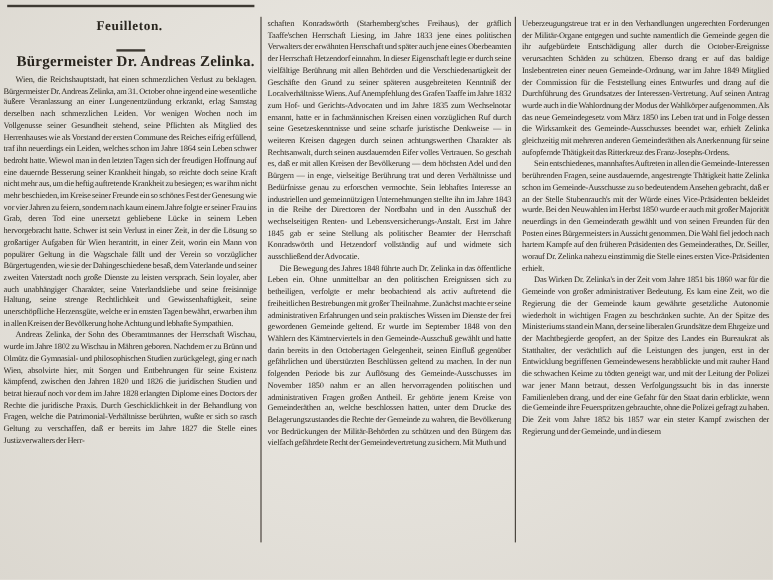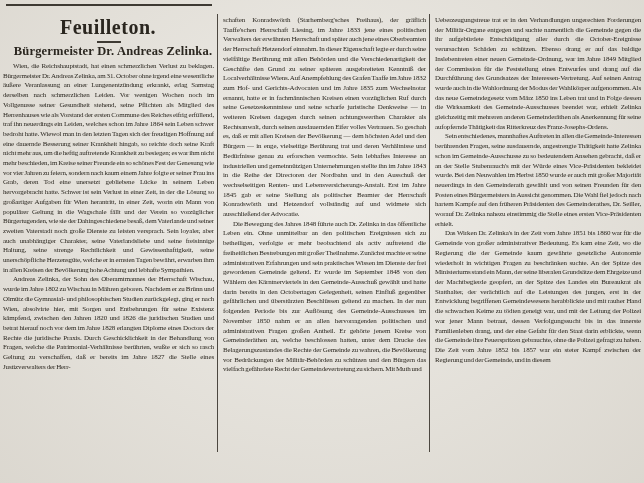--- a/index.html
+++ b/index.html
@@ -16,21 +16,21 @@
     background: radial-gradient(ellipse at 50% 40%, rgba(255,255,255,0.25), rgba(120,110,95,0.12));
     pointer-events: none;
   }
   .top-rule {
     position: absolute; left: 6px; top: 4px; width: 206px; height: 2px;
     background: #3e3a33;
   }
   .masthead {
     position: absolute; left: 0; top: 16px; width: 216px;
     text-align: center;
-    font-size: 20px; font-weight: 700;
+    font-size: 11px; font-weight: 700;
     letter-spacing: 0.5px;
   }
   .masthead-underline {
     position: absolute; left: 97px; top: 41px; width: 24px; height: 2px;
     background: #3e3a33;
   }
   .article-title {
     position: absolute; left: 4px; top: 44px; width: 218px;
     text-align: center;
     font-size: 12.5px; font-weight: 700;

